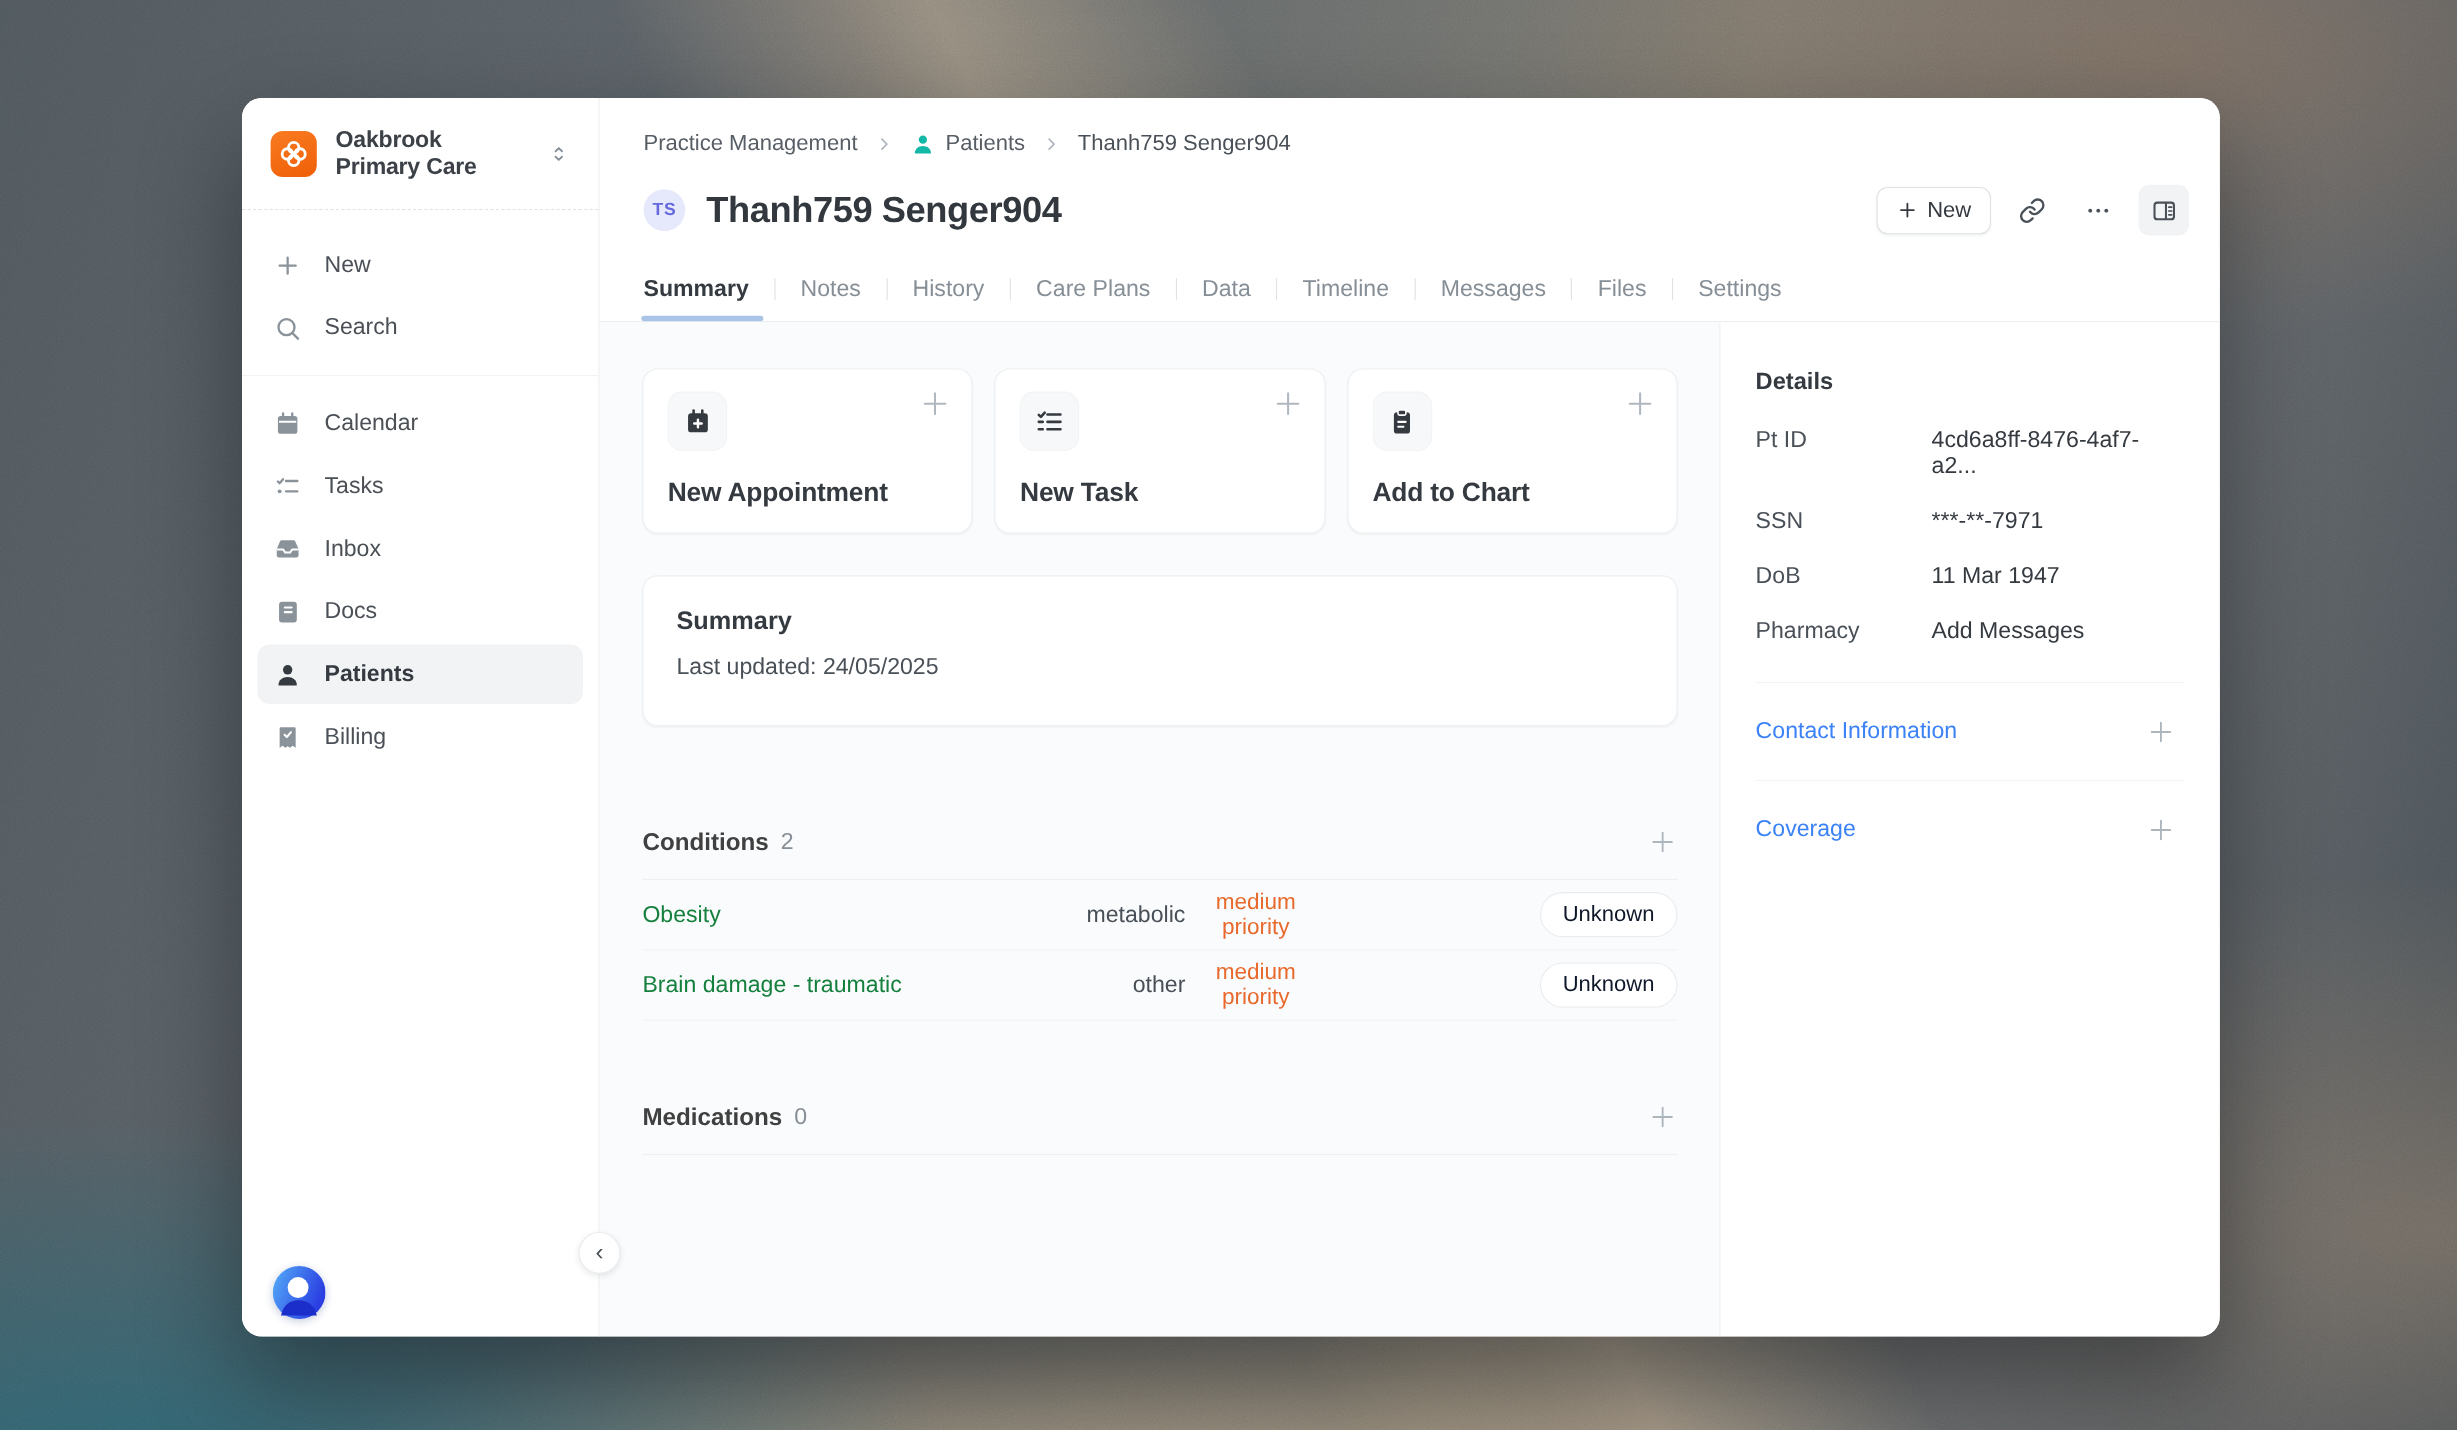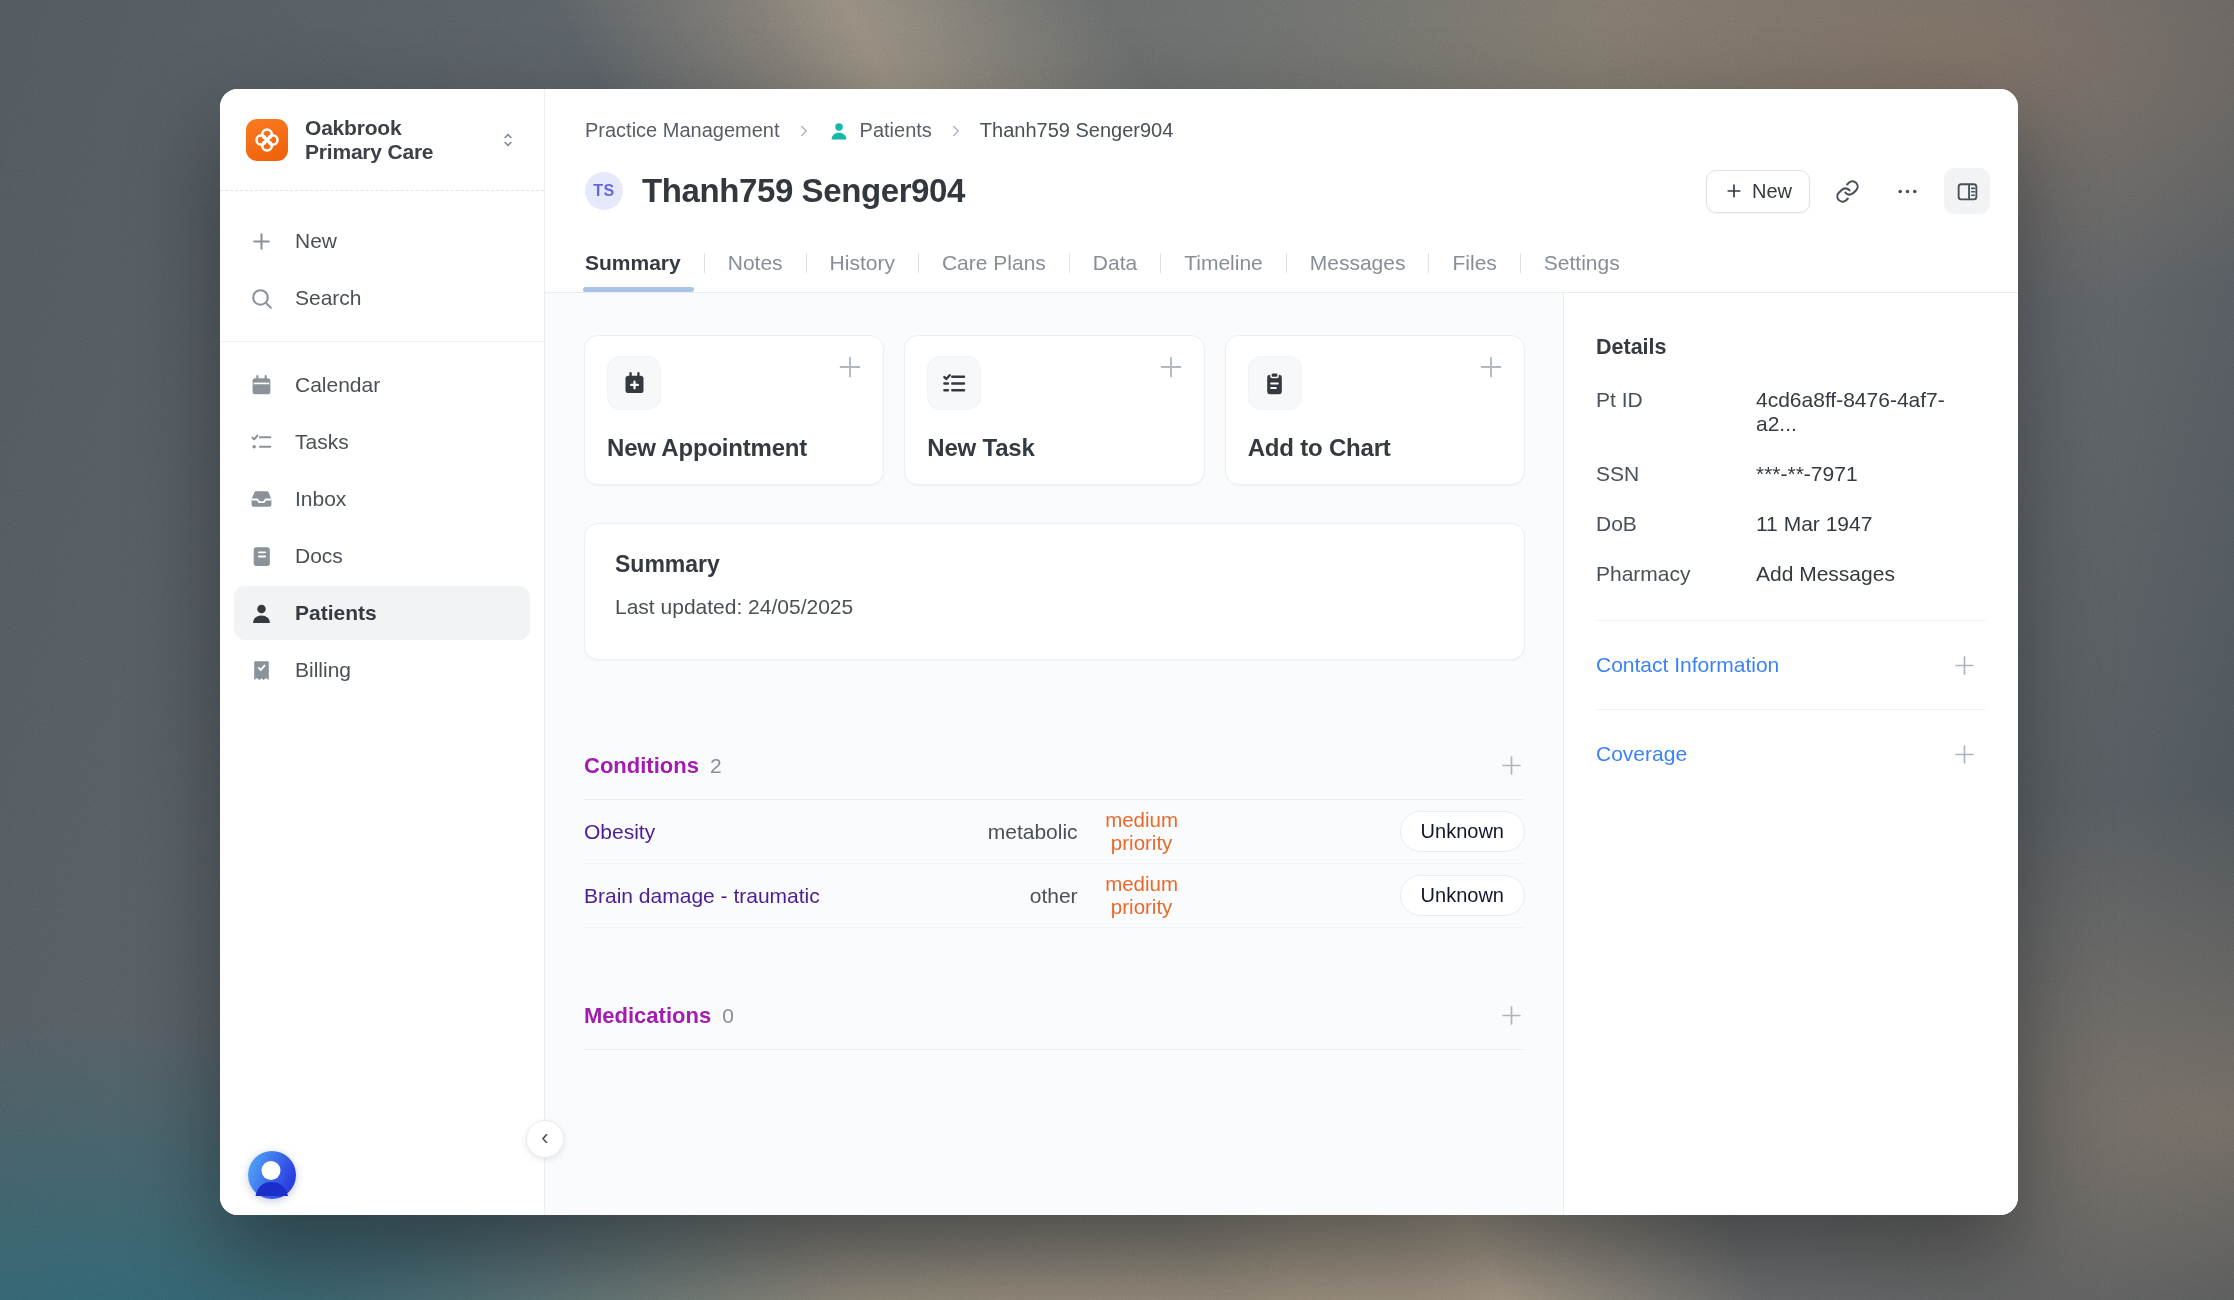--- a/index.html
+++ b/index.html
@@ -99,27 +99,27 @@
   .qa-plus { position:absolute; top:16px; right:18px; width:30px; height:30px; color:#b0b7be; cursor:pointer; }
 
   .summary-card { margin-top:38px; height:137px; background:#fff; border:1px solid #edf0f3;
     border-radius:14px; padding:27px 30px; box-shadow:0 1px 2px rgba(16,24,32,.04); }
   .summary-title { font-size:23px; font-weight:600; color:#343a40; }
   .summary-sub { margin-top:17px; font-size:21px; color:#495057; }
 
   .list-section { margin-top:92px; }
   .list-section.meds { margin-top:74px; }
   .ls-header { display:flex; align-items:center; }
-  .ls-title { font-size:22px; font-weight:600; color:#a21caf; }
+  .ls-title { font-size:22px; font-weight:600; color:#404040; }
   .ls-count { margin-left:11px; font-size:21px; color:#868e96; }
   .plus-sm { margin-left:auto; width:27px; height:27px; color:#adb5bd; cursor:pointer; }
   .ls-divider { border-top:1px solid #edf0f2; margin-top:20px; }
 
   .cond-row { height:64px; display:flex; align-items:center; border-bottom:1px solid #f1f3f4; }
-  .cond-name { flex:1; font-size:21px; color:#4c1d95; }
+  .cond-name { flex:1; font-size:21px; color:#15803d; }
   .cond-cat { font-size:21px; color:#495057; }
   .cond-prio { width:116px; margin-left:6px; margin-right:200px; text-align:center;
     font-size:20.5px; line-height:1.12; color:#e8692c; }
   .status-pill { padding:8px 20px; border:1.5px solid #e9ecef; border-radius:999px; background:#fff;
     font-size:20px; color:#0f172a; cursor:pointer; font-family:inherit; }
 
   
   .details-panel { width:455px; flex:0 0 455px; border-left:1px solid #eceef0; background:#fff;
     padding:42px 40px 0 32px; }
   .dp-title { font-size:21.5px; font-weight:600; color:#343a40; margin-bottom:28px; }

